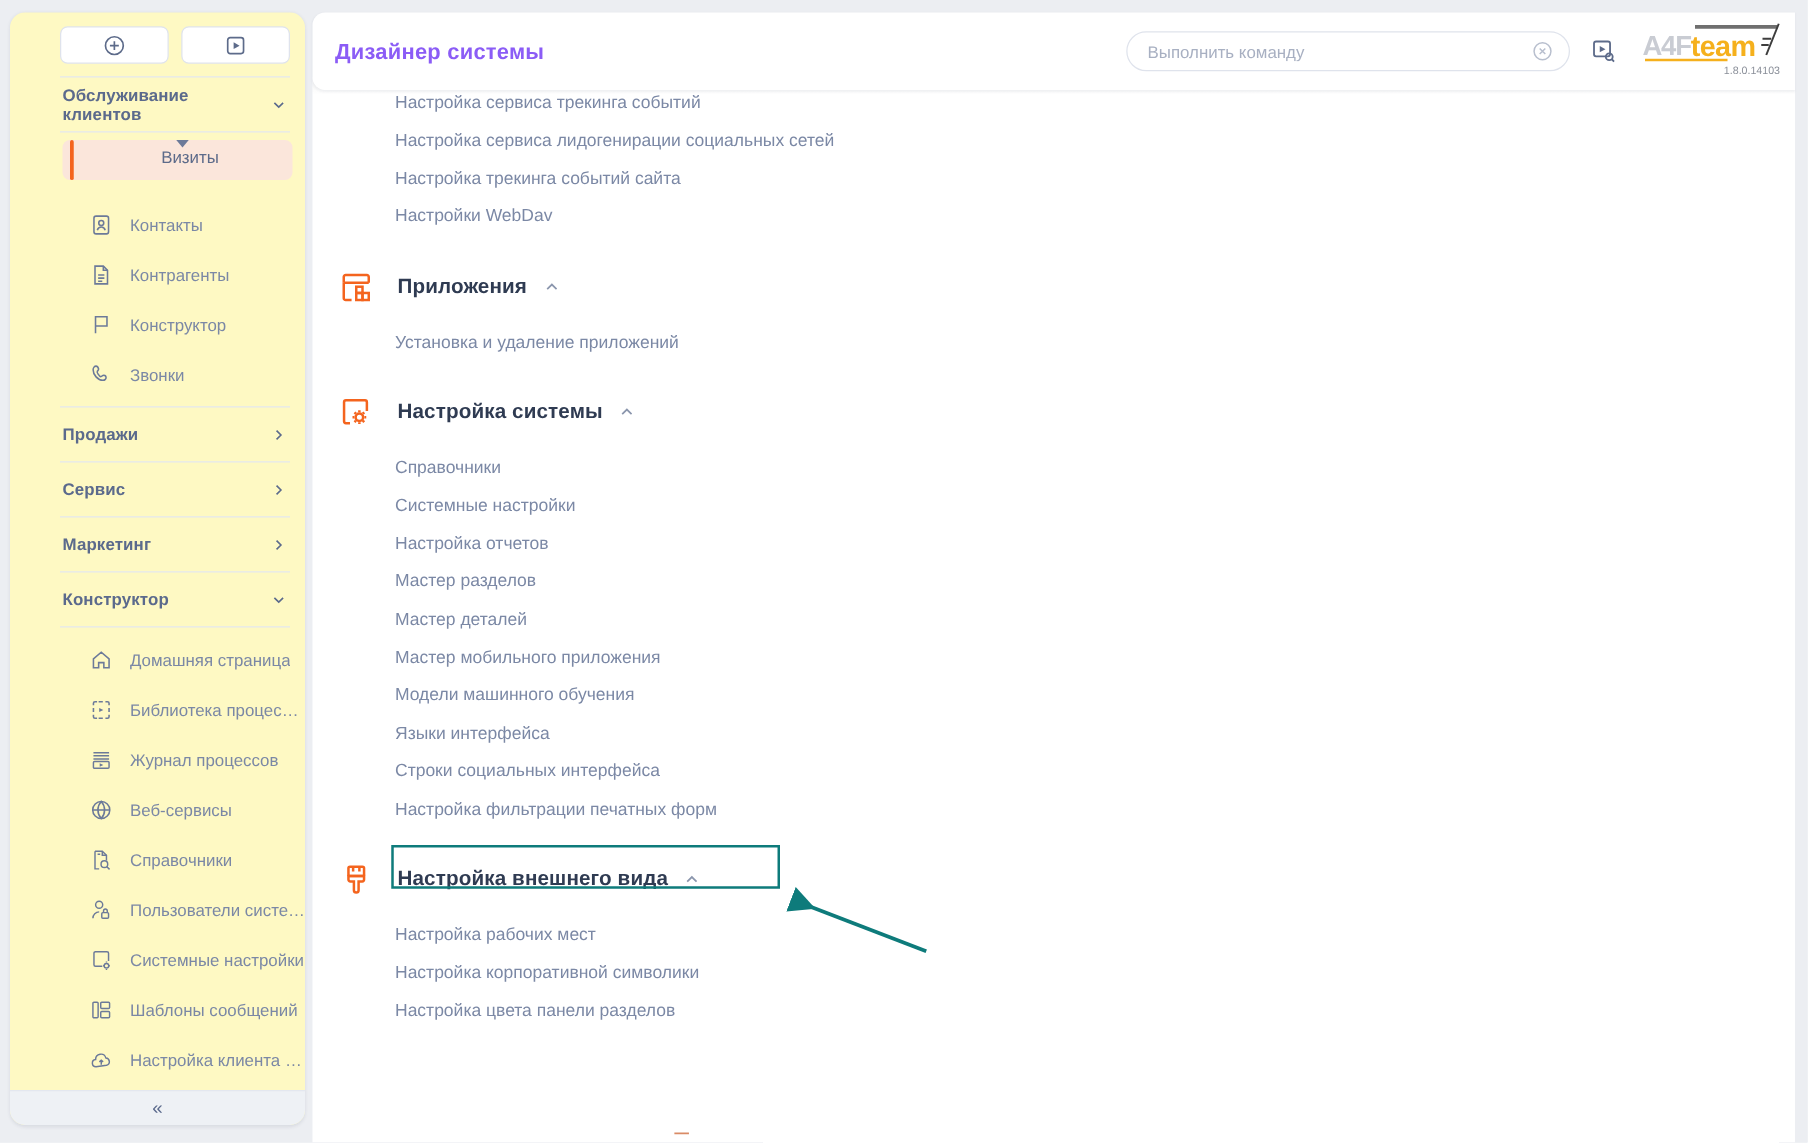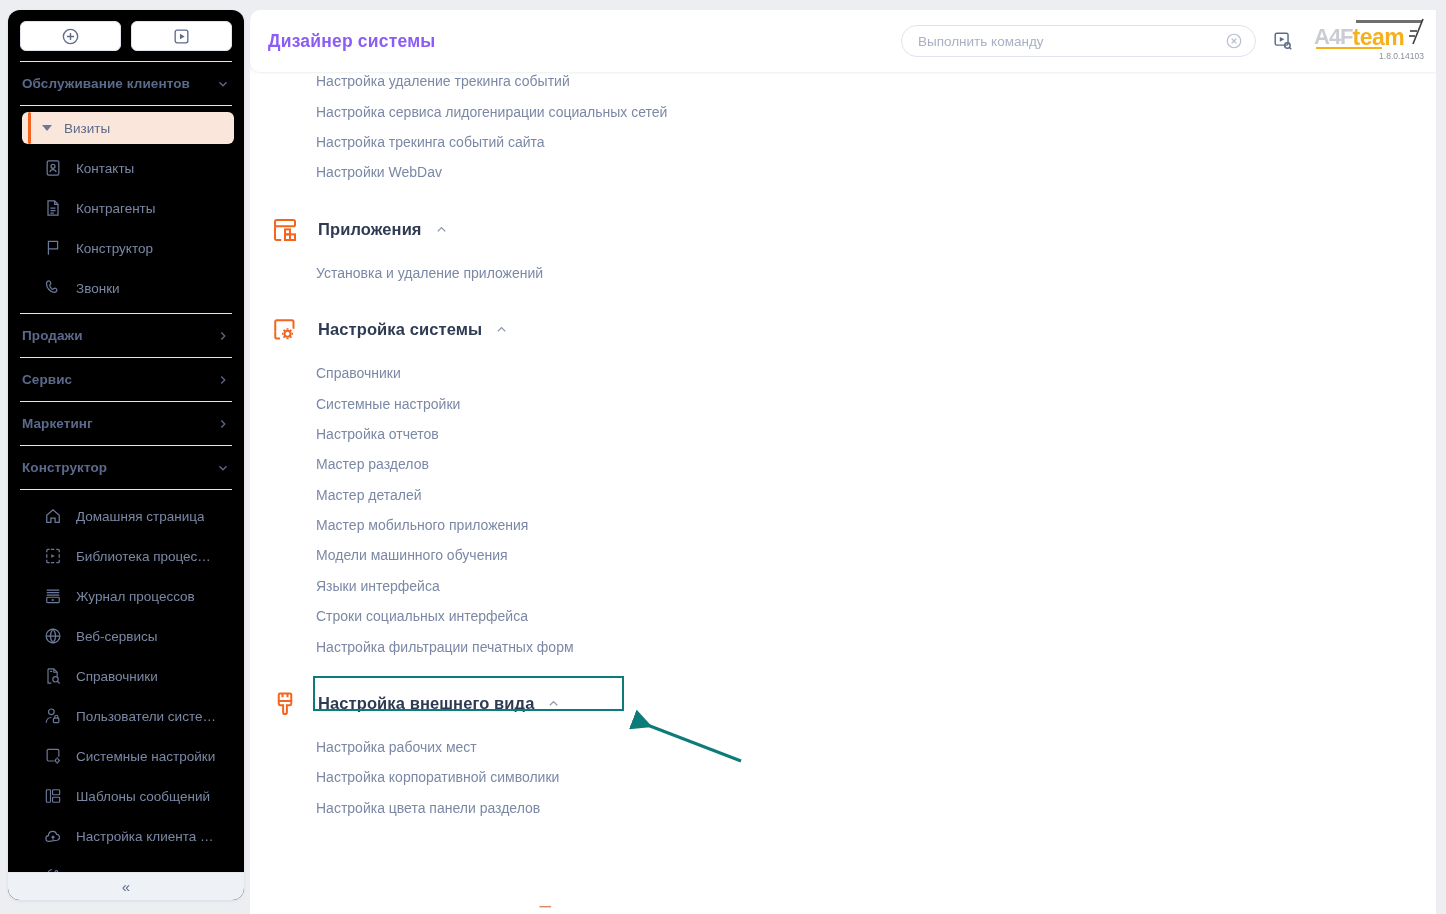--- a/index.html
+++ b/index.html
@@ -16,24 +16,25 @@
     position: relative;
     width: 250px; height: 914px;
     background: #eceef2;
     flex: 0 0 250px;
     padding: 8px 6px 0 8px;
   }
   .sidebar-card {
     position: absolute;
     left: 8px; top: 10px;
     width: 236px; height: 890px;
-    background: #000000;
+    background: #fef9c3;
     border-radius: 12px;
     box-shadow: 0 1px 3px rgba(40,50,80,.10);
     overflow: hidden;
+    padding-left: 28px;
   }
   .quick-row {
     display: flex; gap: 10px;
     padding: 11px 12px 10px 12px;
   }
   .quick-btn {
     flex: 1 1 0;
     height: 30px;
     border: 1px solid #dfe3ec;
     border-radius: 6px;
@@ -69,23 +70,24 @@
     flex: 0 0 22px;
   }
   .nav-item .txt {
     font-size: 13.5px; color: #7b88a5;
     white-space: nowrap; overflow: hidden; text-overflow: ellipsis;
   }
 
   .nav-item.active {
     background: #fbe6db;
     border-radius: 6px;
-    margin: 0 10px 4px 14px;
+    margin: 0 10px 16px 14px;
     padding-left: 20px;
     height: 32px;
+    flex-direction: column;
   }
   .nav-item.active .txt { color: #5d6b8a; }
   .active-bar {
     position: absolute;
     left: 6px; top: 0;
     width: 3px; height: 32px;
     background: #f4641e;
     border-radius: 2px;
   }
   .caret-down {
@@ -527,21 +529,21 @@
       </div>
     </div>
 
     <div class="content">
       <div class="fade-top"></div>
       <div class="content-inner">
 
         <div style="height:4px"></div>
 
         <div class="link-row">
-          <span>Настройка удаление трекинга событий</span>
+          <span>Настройка сервиса трекинга событий</span>
         </div>
         <div class="link-row">
           <span>Настройка сервиса лидогенирации социальных сетей</span>
         </div>
         <div class="link-row">
           <span>Настройка трекинга событий сайта</span>
         </div>
         <div class="link-row">
           <span>Настройки WebDav</span>
         </div>

